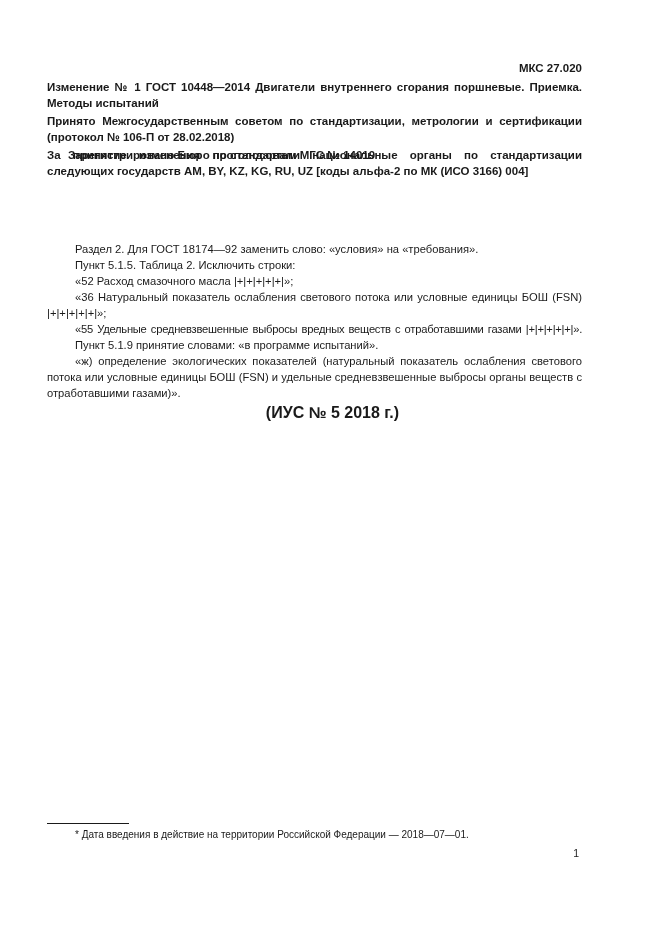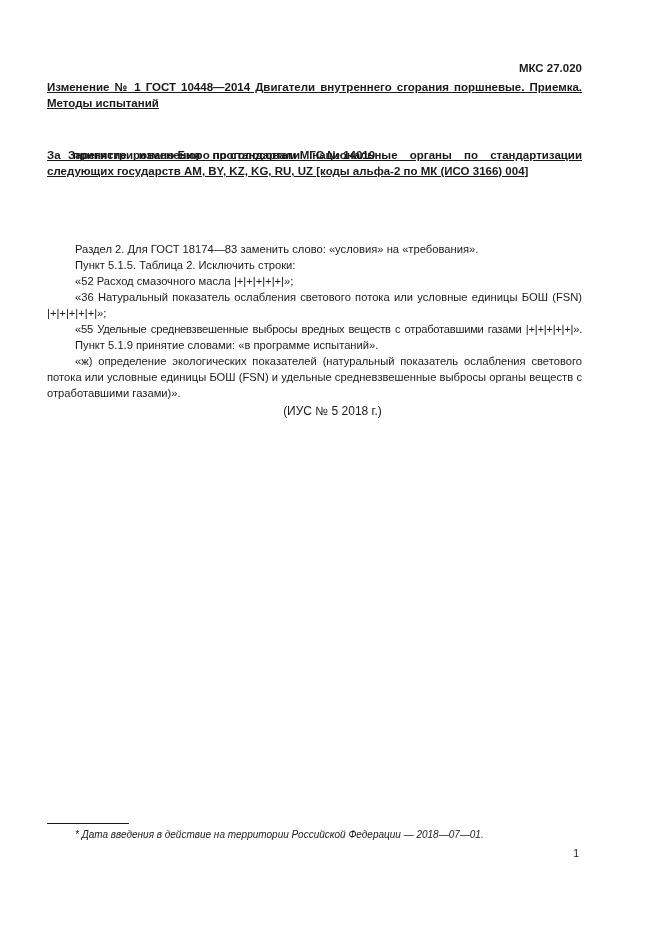--- a/index.html
+++ b/index.html
@@ -1,49 +1,50 @@
 <!DOCTYPE html>
 <html><head>
   <meta charset="utf-8">
   <style>
     html, body { margin: 0; padding: 0; background: #ffffff; }
     body { width: 661px; height: 935px; position: relative; overflow: hidden;
            font-family: "Liberation Sans", sans-serif; color: #1a1a1a; }
     .page { position: absolute; left: 0; top: 0; width: 661px; height: 925px; }
     .mks { position: absolute; top: 62px; right: 79px; font-size: 11.5px; font-weight: bold; }
     .bold-block { position: absolute; left: 47px; width: 535px; font-size: 11.5px; font-weight: bold;
-                  line-height: 16px; text-align: justify; text-decoration: underline; }
+                  line-height: 16px; text-align: justify; }
     .bold-block.indent { text-indent: 28px; }
     .body-text { position: absolute; left: 47px; top: 241px; width: 535px; font-size: 11.2px;
                  line-height: 16px; text-align: justify; }
     .body-text p { margin: 0; text-indent: 28px; }
     .body-text p.justify-last { text-align-last: justify; }
-    .ius { position: absolute; top: 404px; left: 0; width: 661px; text-align: center; font-size: 12px;
-           padding-left: 4px; box-sizing: border-box; }
+    .ius { position: absolute; top: 404px; left: 0; width: 661px; text-align: center; font-size: 16px;
+           padding-left: 4px; box-sizing: border-box; font-weight: bold; }
     .fn-rule { position: absolute; left: 47px; top: 823px; width: 82px; height: 1px; background: #1a1a1a; }
-    .footnote { position: absolute; left: 75px; top: 829px; font-size: 10px; font-style: italic; }
+    .footnote { position: absolute; left: 75px; top: 829px; font-size: 10px; }
     .page-num { position: absolute; right: 82px; top: 847px; font-size: 10.5px; }
   </style>
 </head>
 <body>
 
 <div class="page">
 
   <div class="mks">МКС 27.020</div>
 
   <div class="bold-block" style="top:79px;">Изменение № 1 ГОСТ 10448—2014 Двигатели внутреннего сгорания поршневые. Приемка. Методы испытаний</div>
 
+  <div class="bold-block" style="top:113px;">Принято Межгосударственным советом по стандартизации, метрологии и сертификации (протокол № 106-П от 28.02.2018)</div>
 
   <div class="bold-block" style="top:147px;margin-left:21px;">Зарегистрировано Бюро по стандартам МГС № 14019</div>
 
   <div class="bold-block" style="top:147px;">За принятие изменения проголосовали национальные органы по стандартизации следующих государств AM, BY, KZ, KG, RU, UZ [коды альфа-2 по МК (ИСО 3166) 004]</div>
 
 
   <div class="body-text">
-    <p>Раздел 2. Для ГОСТ 18174—83 заменить слово: «условия» на «требования».</p>
+    <p>Раздел 2. Для ГОСТ 18174—92 заменить слово: «условия» на «требования».</p>
     <p>Пункт 5.1.5. Таблица 2. Исключить строки:</p>
     <p>«52  Расход смазочного масла |+|+|+|+|+|»;</p>
     <p>«36  Натуральный показатель ослабления светового потока или условные единицы БОШ (FSN) |+|+|+|+|+|»;</p>
     <p class="justify-last" style="letter-spacing:-0.25px;">«55  Удельные средневзвешенные выбросы вредных веществ с отработавшими газами |+|+|+|+|+|».</p>
     <p>Пункт 5.1.9 принятие словами: «в программе испытаний».</p>
     <p>«ж) определение экологических показателей (натуральный показатель ослабления светового потока или условные единицы БОШ (FSN) и удельные средневзвешенные выбросы органы веществ с отработавшими газами)».</p>
   </div>
 
   <div class="ius">(ИУС № 5  2018 г.)</div>
 

